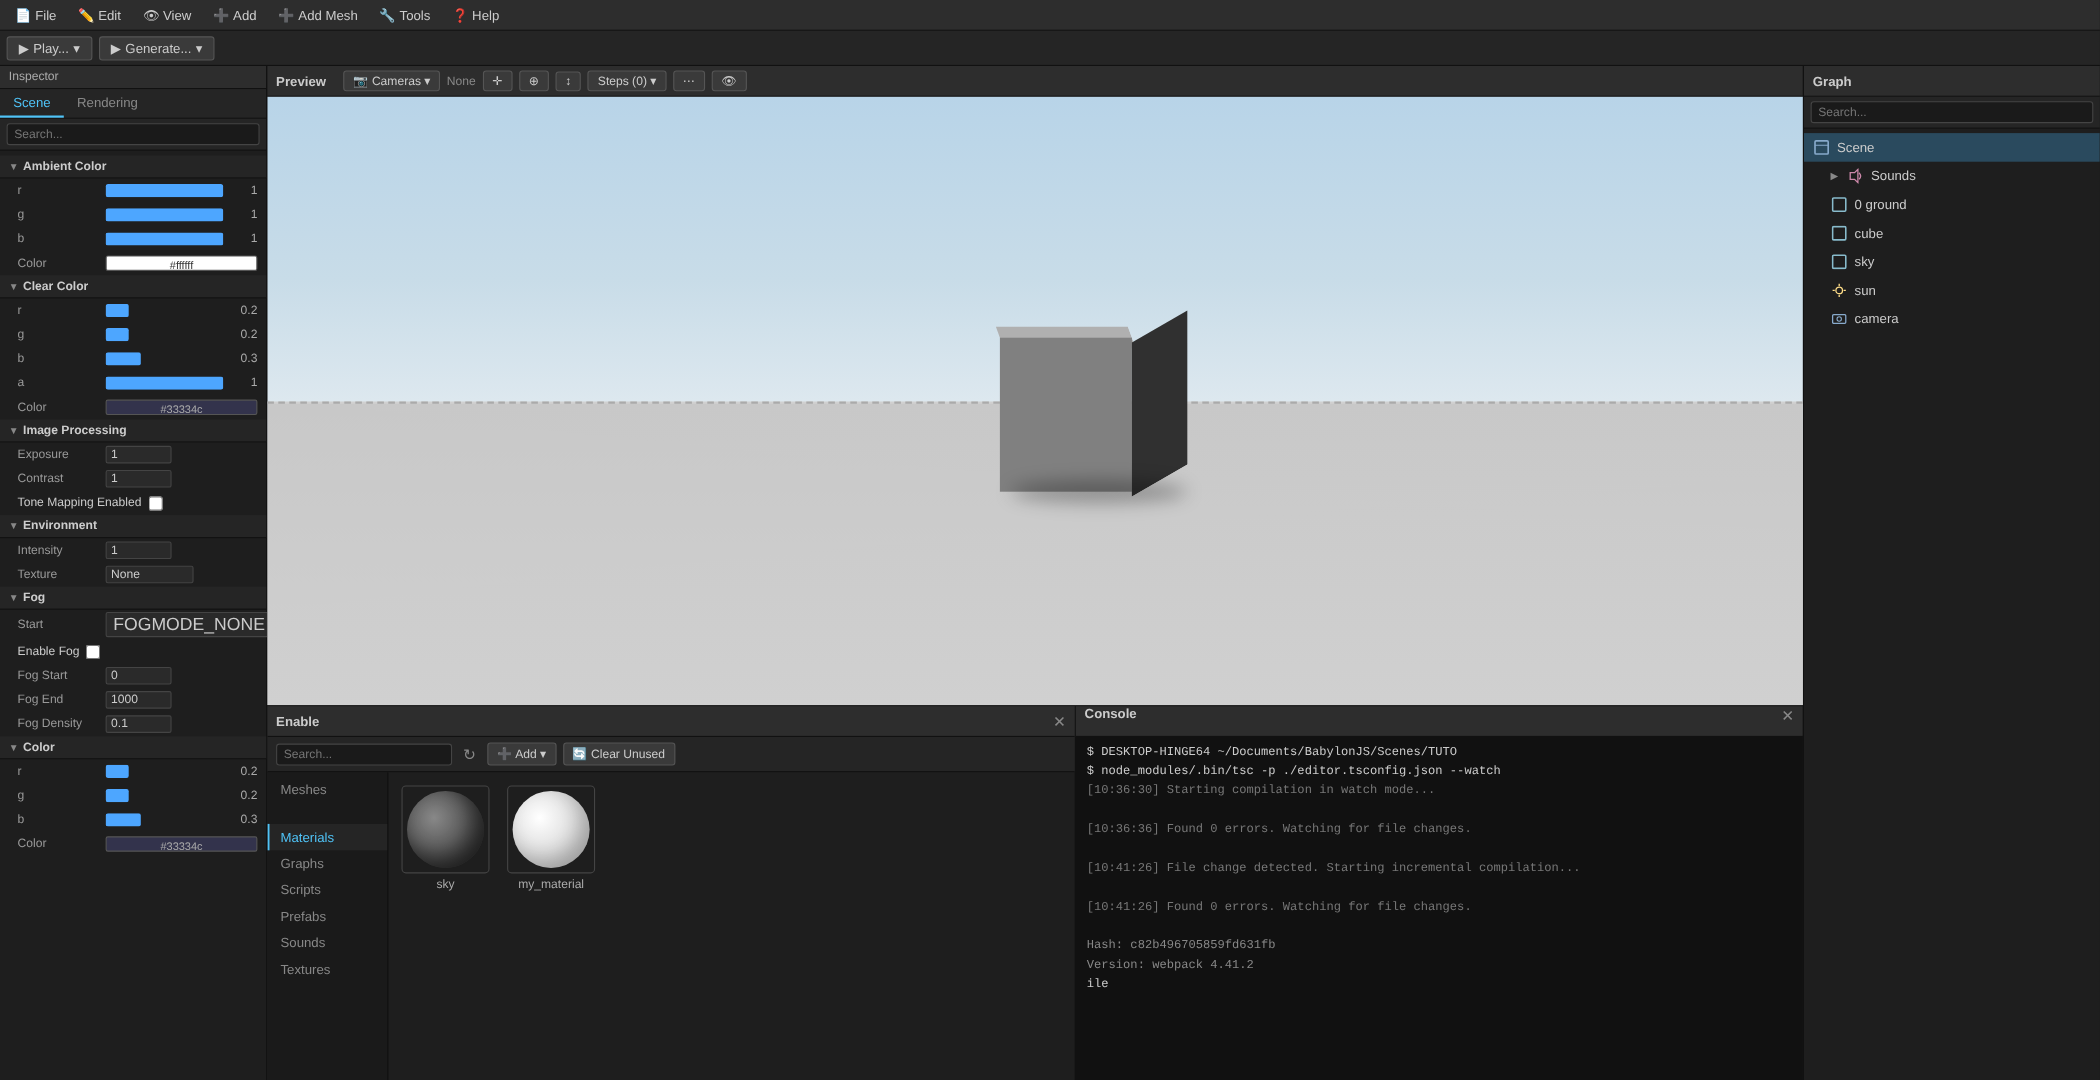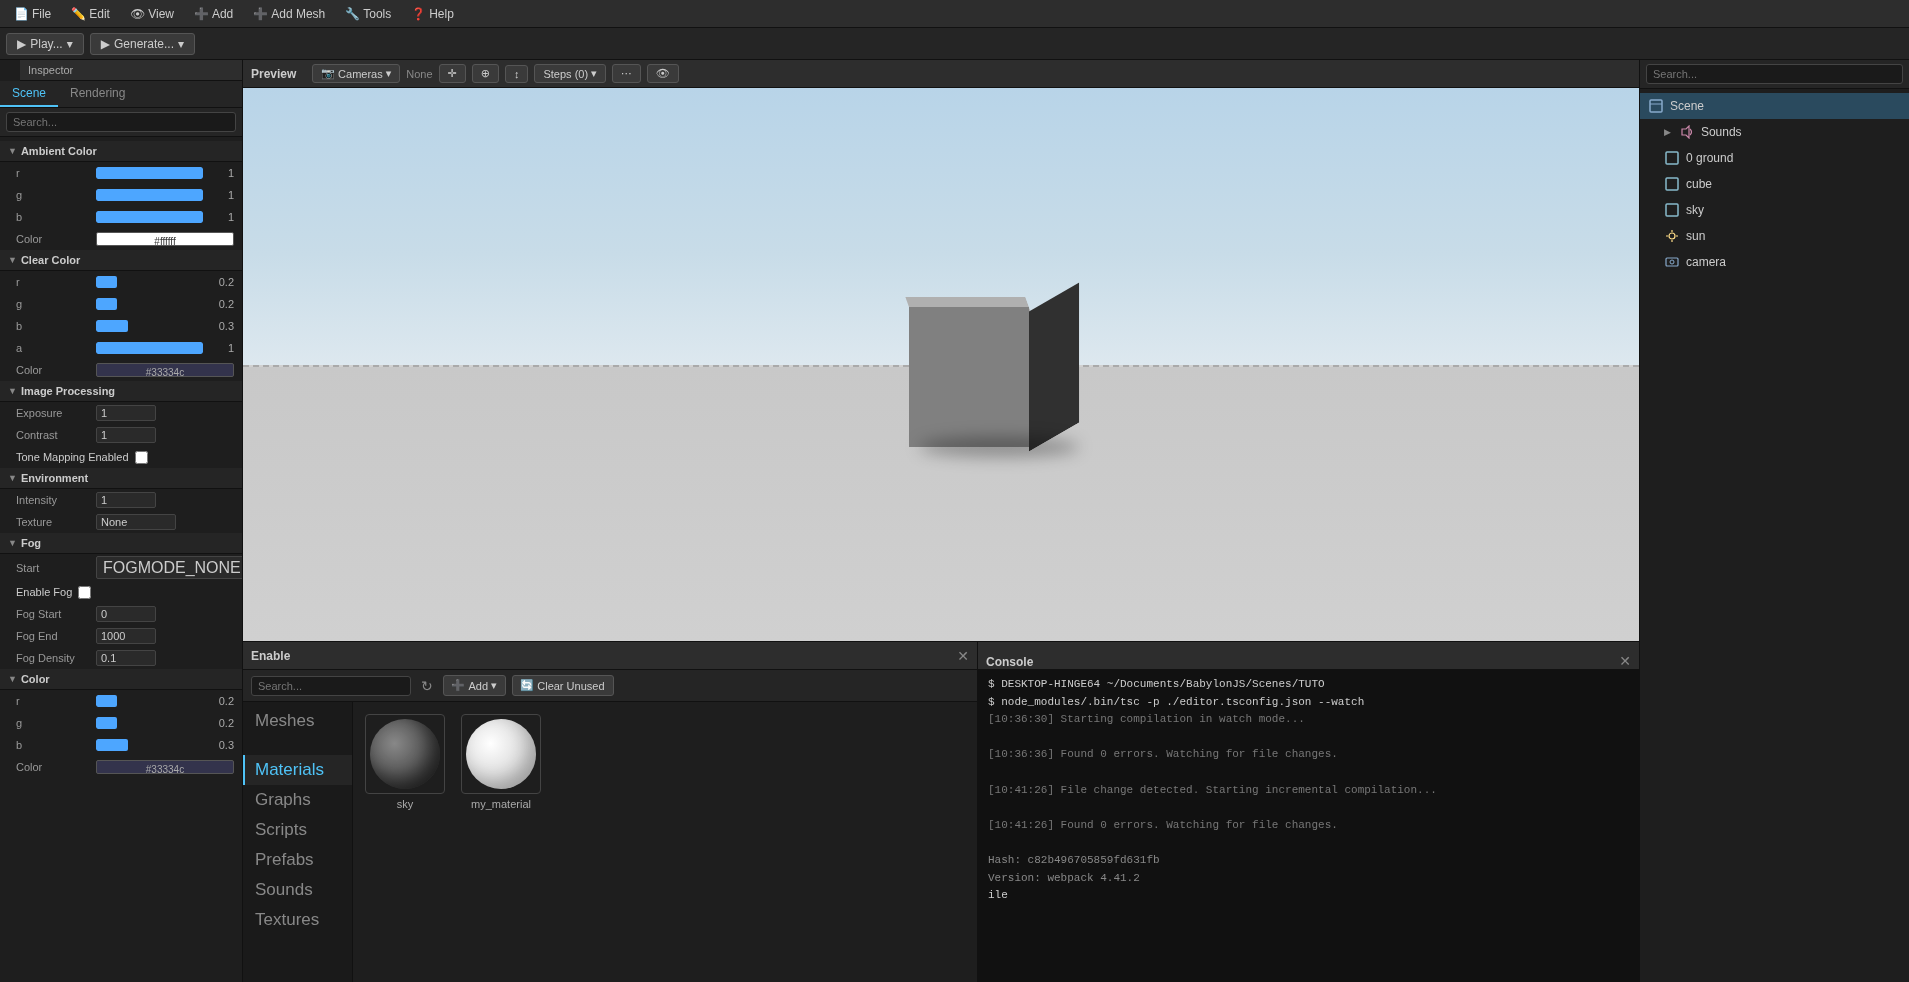--- a/index.html
+++ b/index.html
@@ -77,21 +77,20 @@
       flex-direction: column;
       overflow: hidden;
       flex-shrink: 0;
     }
     .inspector-header {
       background: #2d2d2d;
       padding: 4px 8px;
       font-size: 11px;
       color: #aaa;
       border-bottom: 1px solid #111;
-      margin-left: 20px;
     }
     .inspector-tabs {
       display: flex;
       background: #252525;
       border-bottom: 1px solid #111;
     }
     .inspector-tab {
       padding: 5px 12px;
       cursor: pointer;
       font-size: 12px;
@@ -410,21 +409,21 @@
     .assets-sidebar {
       width: 110px;
       background: #1a1a1a;
       border-right: 1px solid #111;
       padding: 4px 0;
       flex-shrink: 0;
     }
     .assets-sidebar-item {
       padding: 5px 10px;
       cursor: pointer;
-      font-size: 17px;
+      font-size: 12px;
       color: #888;
       border-left: 2px solid transparent;
     }
     .assets-sidebar-item.active {
       color: #4fc3f7;
       border-left: 2px solid #4fc3f7;
       background: #252525;
       margin-top: 19px;
     }
     .assets-content {
@@ -467,21 +466,21 @@
     .console-panel {
       flex: 1;
       background: #111;
       display: flex;
       flex-direction: column;
     }
     .console-header {
       background: #2d2d2d;
       height: 28px;
       display: flex;
-      align-items: flex-end;
+      align-items: flex-start;
       padding: 0 8px;
       border-bottom: 1px solid #111;
       flex-shrink: 0;
     }
     .console-title { color: #ccc; font-size: 12px; font-weight: bold; flex: 1; }
     .console-close-btn { color: #888; cursor: pointer; font-size: 14px; }
     .console-content {
       flex: 1;
       overflow-y: auto;
       padding: 6px 10px;
@@ -969,20 +968,23 @@
           <div class="console-line hash">Hash: c82b496705859fd631fb</div>
           <div class="console-line hash">Version: webpack 4.41.2</div>
           <div class="console-line">ile</div>
         </div>
       </div>
 
     </div>
   </div>
 
   <div class="graph-panel">
+    <div class="graph-header">
+      <span class="graph-title">Graph</span>
+    </div>
     <div class="graph-search">
       <input type="text" placeholder="Search..." style="">
     </div>
     <div class="graph-items">
 
       <div class="graph-item active">
         <div class="graph-item-icon icon-scene">
           <svg width="14" height="14" viewBox="0 0 14 14">
             <rect x="1" y="1" width="12" height="12" rx="1" fill="none" stroke="#88aacc" stroke-width="1.5"></rect>
             <line x1="1" y1="5" x2="13" y2="5" stroke="#88aacc" stroke-width="1"></line>

